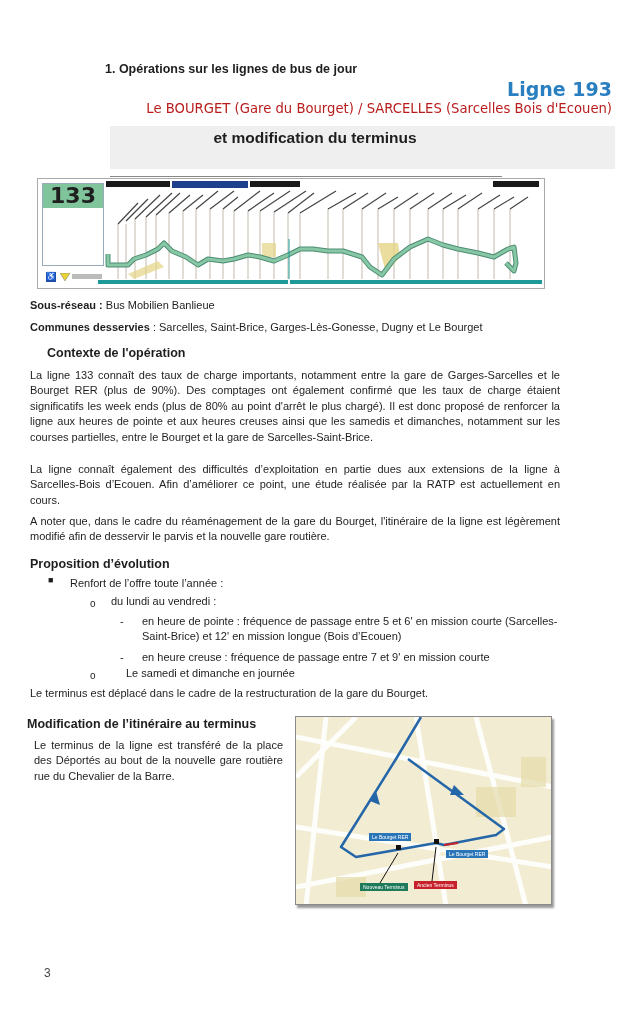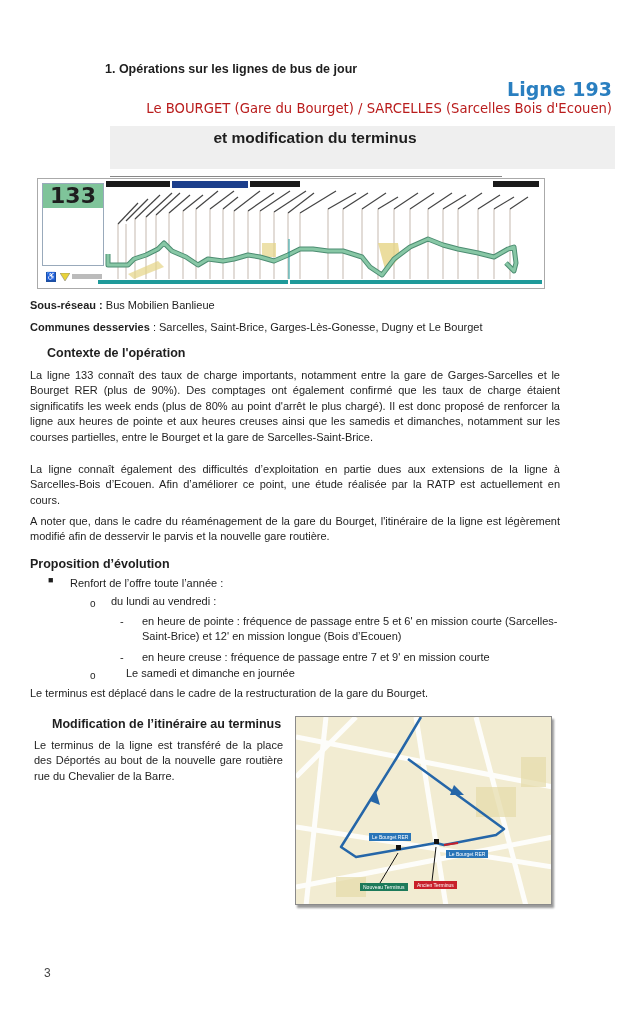--- a/index.html
+++ b/index.html
@@ -144,21 +144,21 @@
 <div class="abs body-text" style="left:90px;top:596px;font-size:10px;">o</div>
 <div class="abs body-text" style="left:99px;top:594px;margin-left:12px;">du lundi au vendredi :</div>
 <div class="abs body-text" style="left:120px;top:614px;">-</div>
 <div class="abs body-text" style="left:142px;top:614px;width:430px;">en heure de pointe : fréquence de passage entre 5 et 6' en mission courte (Sarcelles-Saint-Brice) et 12' en mission longue (Bois d’Ecouen)</div>
 <div class="abs body-text" style="left:120px;top:650px;">-</div>
 <div class="abs body-text" style="left:142px;top:650px;width:440px;">en heure creuse : fréquence de passage entre 7 et 9' en mission courte</div>
 <div class="abs body-text" style="left:90px;top:668px;font-size:10px;">o</div>
 <div class="abs body-text" style="left:112px;top:666px;margin-left:14px;">Le samedi et dimanche en journée</div>
 <div class="abs p body-text" style="top:686px;">Le terminus est déplacé dans le cadre de la restructuration de la gare du Bourget.</div>
 
-<div class="abs h3" style="left:43px;top:717px;padding-left:9px;">Modification de l’itinéraire au terminus</div>
+<div class="abs h3" style="left:18px;top:717px;padding-left:9px;">Modification de l’itinéraire au terminus</div>
 <div class="abs body-text" style="left:34px;top:738px;width:249px;text-align:justify;">Le terminus de la ligne est transféré de la place des Déportés au bout de la nouvelle gare routière rue du Chevalier de la Barre.</div>
 
 <div class="abs map">
   <svg width="257" height="189">
     <rect width="257" height="189" fill="#f2ecd2"></rect>
     <g stroke="#ffffff" stroke-width="5" fill="none" opacity="0.9">
       <line x1="0" y1="20" x2="257" y2="70"></line>
       <line x1="30" y1="0" x2="10" y2="189"></line>
       <line x1="0" y1="110" x2="257" y2="150"></line>
       <line x1="120" y1="0" x2="150" y2="189"></line>

